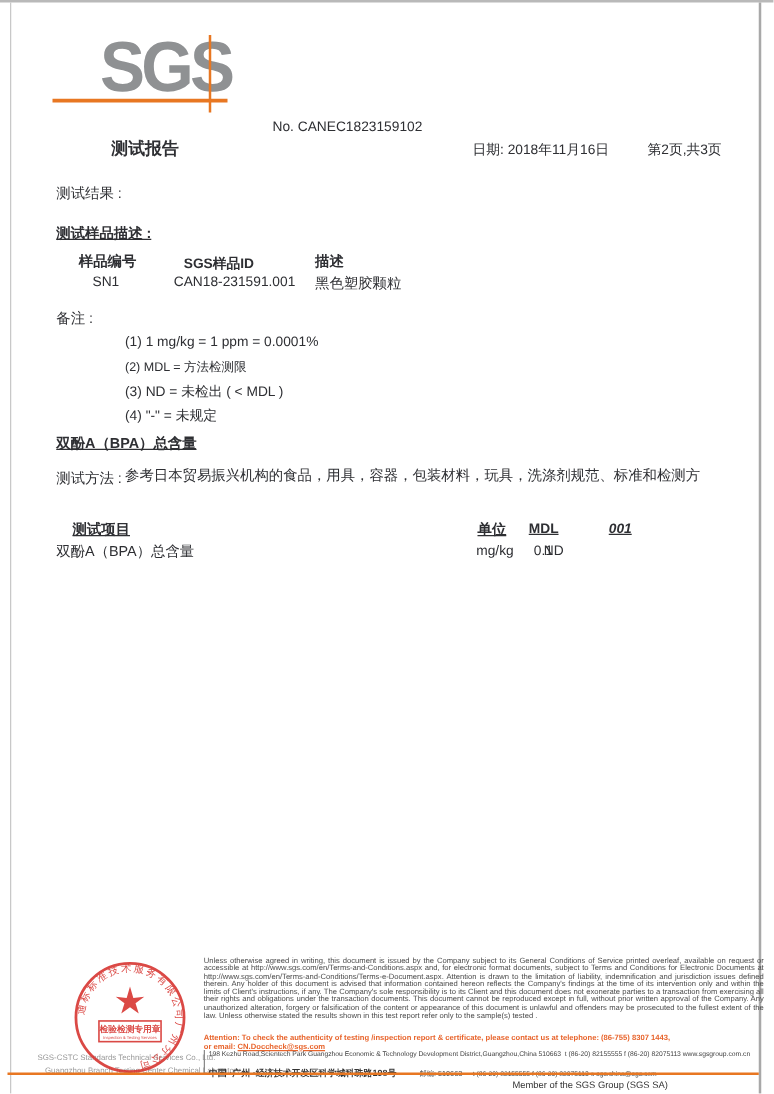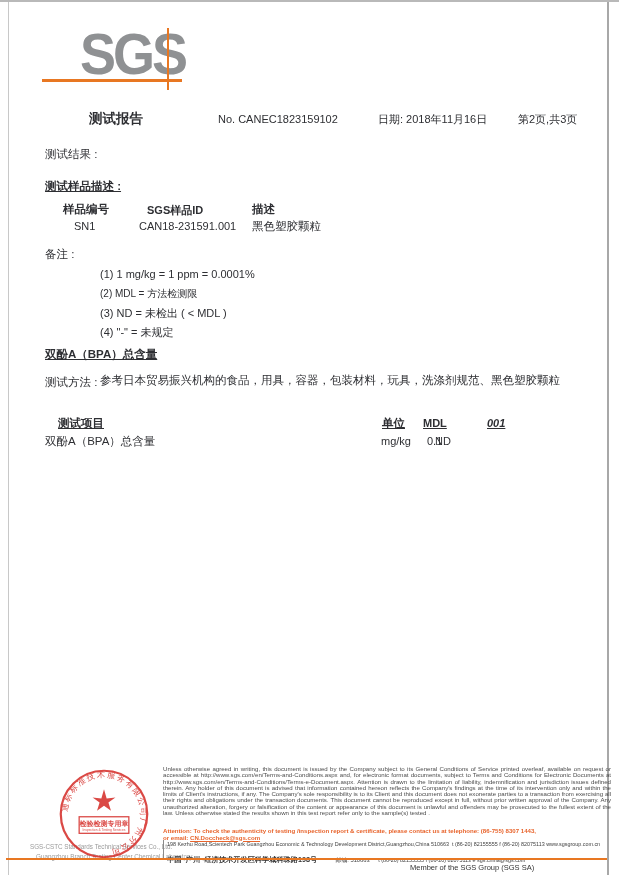--- a/index.html
+++ b/index.html
@@ -36,21 +36,21 @@
 
   <div class="edge" style="left:0;top:0;width:619px;height:2px;"></div>
   <div class="edge" style="left:8px;top:2px;width:1px;height:873px;background:#c8c8c8;"></div>
   <div class="edge" style="left:607px;top:2px;width:2px;height:873px;background:#a8a8a8;"></div>
 
   <div class="abs logo-text" style="left:80px;top:27px;">SGS</div>
   <div class="oline" style="left:42px;top:79px;width:140px;height:2.5px;"></div>
   <div class="oline" style="left:167px;top:28px;width:2px;height:62px;"></div>
 
   <div class="abs cn b" style="left:45px;top:110px;font-size:13.5px;margin-left:44px;">测试报告</div>
-  <div class="abs lat" style="left:218px;top:113px;">No. CANEC1823159102</div>
+  <div class="abs lat" style="left:218px;top:96px;">No. CANEC1823159102</div>
   <div class="abs cn" style="left:378px;top:112px;font-size:11px;">日期: 2018年11月16日</div>
   <div class="abs cn" style="left:518px;top:112px;font-size:11px;">第2页,共3页</div>
 
   <div class="abs cn" style="left:45px;top:147px;">测试结果 :</div>
   <div class="abs cn b u" style="left:45px;top:179px;">测试样品描述 :</div>
 
   <div class="abs cn b" style="left:63px;top:202px;">样品编号</div>
   <div class="abs lat b" style="left:147px;top:203px;">SGS样品ID</div>
   <div class="abs cn b" style="left:252px;top:202px;">描述</div>
   <div class="abs lat" style="left:74px;top:220px;">SN1</div>
@@ -58,21 +58,21 @@
   <div class="abs cn" style="left:252px;top:219px;">黑色塑胶颗粒</div>
 
   <div class="abs cn" style="left:45px;top:247px;">备注 :</div>
   <div class="abs lat" style="left:100px;top:268px;">(1) 1 mg/kg = 1 ppm = 0.0001%</div>
   <div class="abs cn" style="left:100px;top:287px;font-size:10px;">(2) MDL = 方法检测限</div>
   <div class="abs cn" style="left:100px;top:306px;font-size:11px;">(3) ND = 未检出 ( &lt; MDL )</div>
   <div class="abs cn" style="left:100px;top:325px;font-size:11px;">(4) "-" = 未规定</div>
 
   <div class="abs cn b u" style="left:45px;top:347px;">双酚A（BPA）总含量</div>
   <div class="abs cn" style="left:45px;top:375px;">测试方法 :</div>
-  <div class="abs cn" style="left:100px;top:373px;">参考日本贸易振兴机构的食品，用具，容器，包装材料，玩具，洗涤剂规范、黑色塑胶颗粒</div>
+  <div class="abs cn" style="left:100px;top:373px;">参考日本贸易振兴机构的食品，用具，容器，包装材料，玩具，洗涤剂规范、标准和检测方</div>
 
   <div class="abs cn b u" style="left:58px;top:416px;">测试项目</div>
   <div class="abs cn b u" style="left:382px;top:416px;">单位</div>
   <div class="abs lat b u" style="left:423px;top:417px;">MDL</div>
   <div class="abs lat b u" style="left:459px;top:417px;font-style:italic;margin-left:28px;">001</div>
   <div class="abs cn" style="left:45px;top:434px;">双酚A（BPA）总含量</div>
   <div class="abs lat" style="left:381px;top:435px;">mg/kg</div>
   <div class="abs lat" style="left:427px;top:435px;">0.1</div>
   <div class="abs lat" style="left:435px;top:435px;">ND</div>
 

